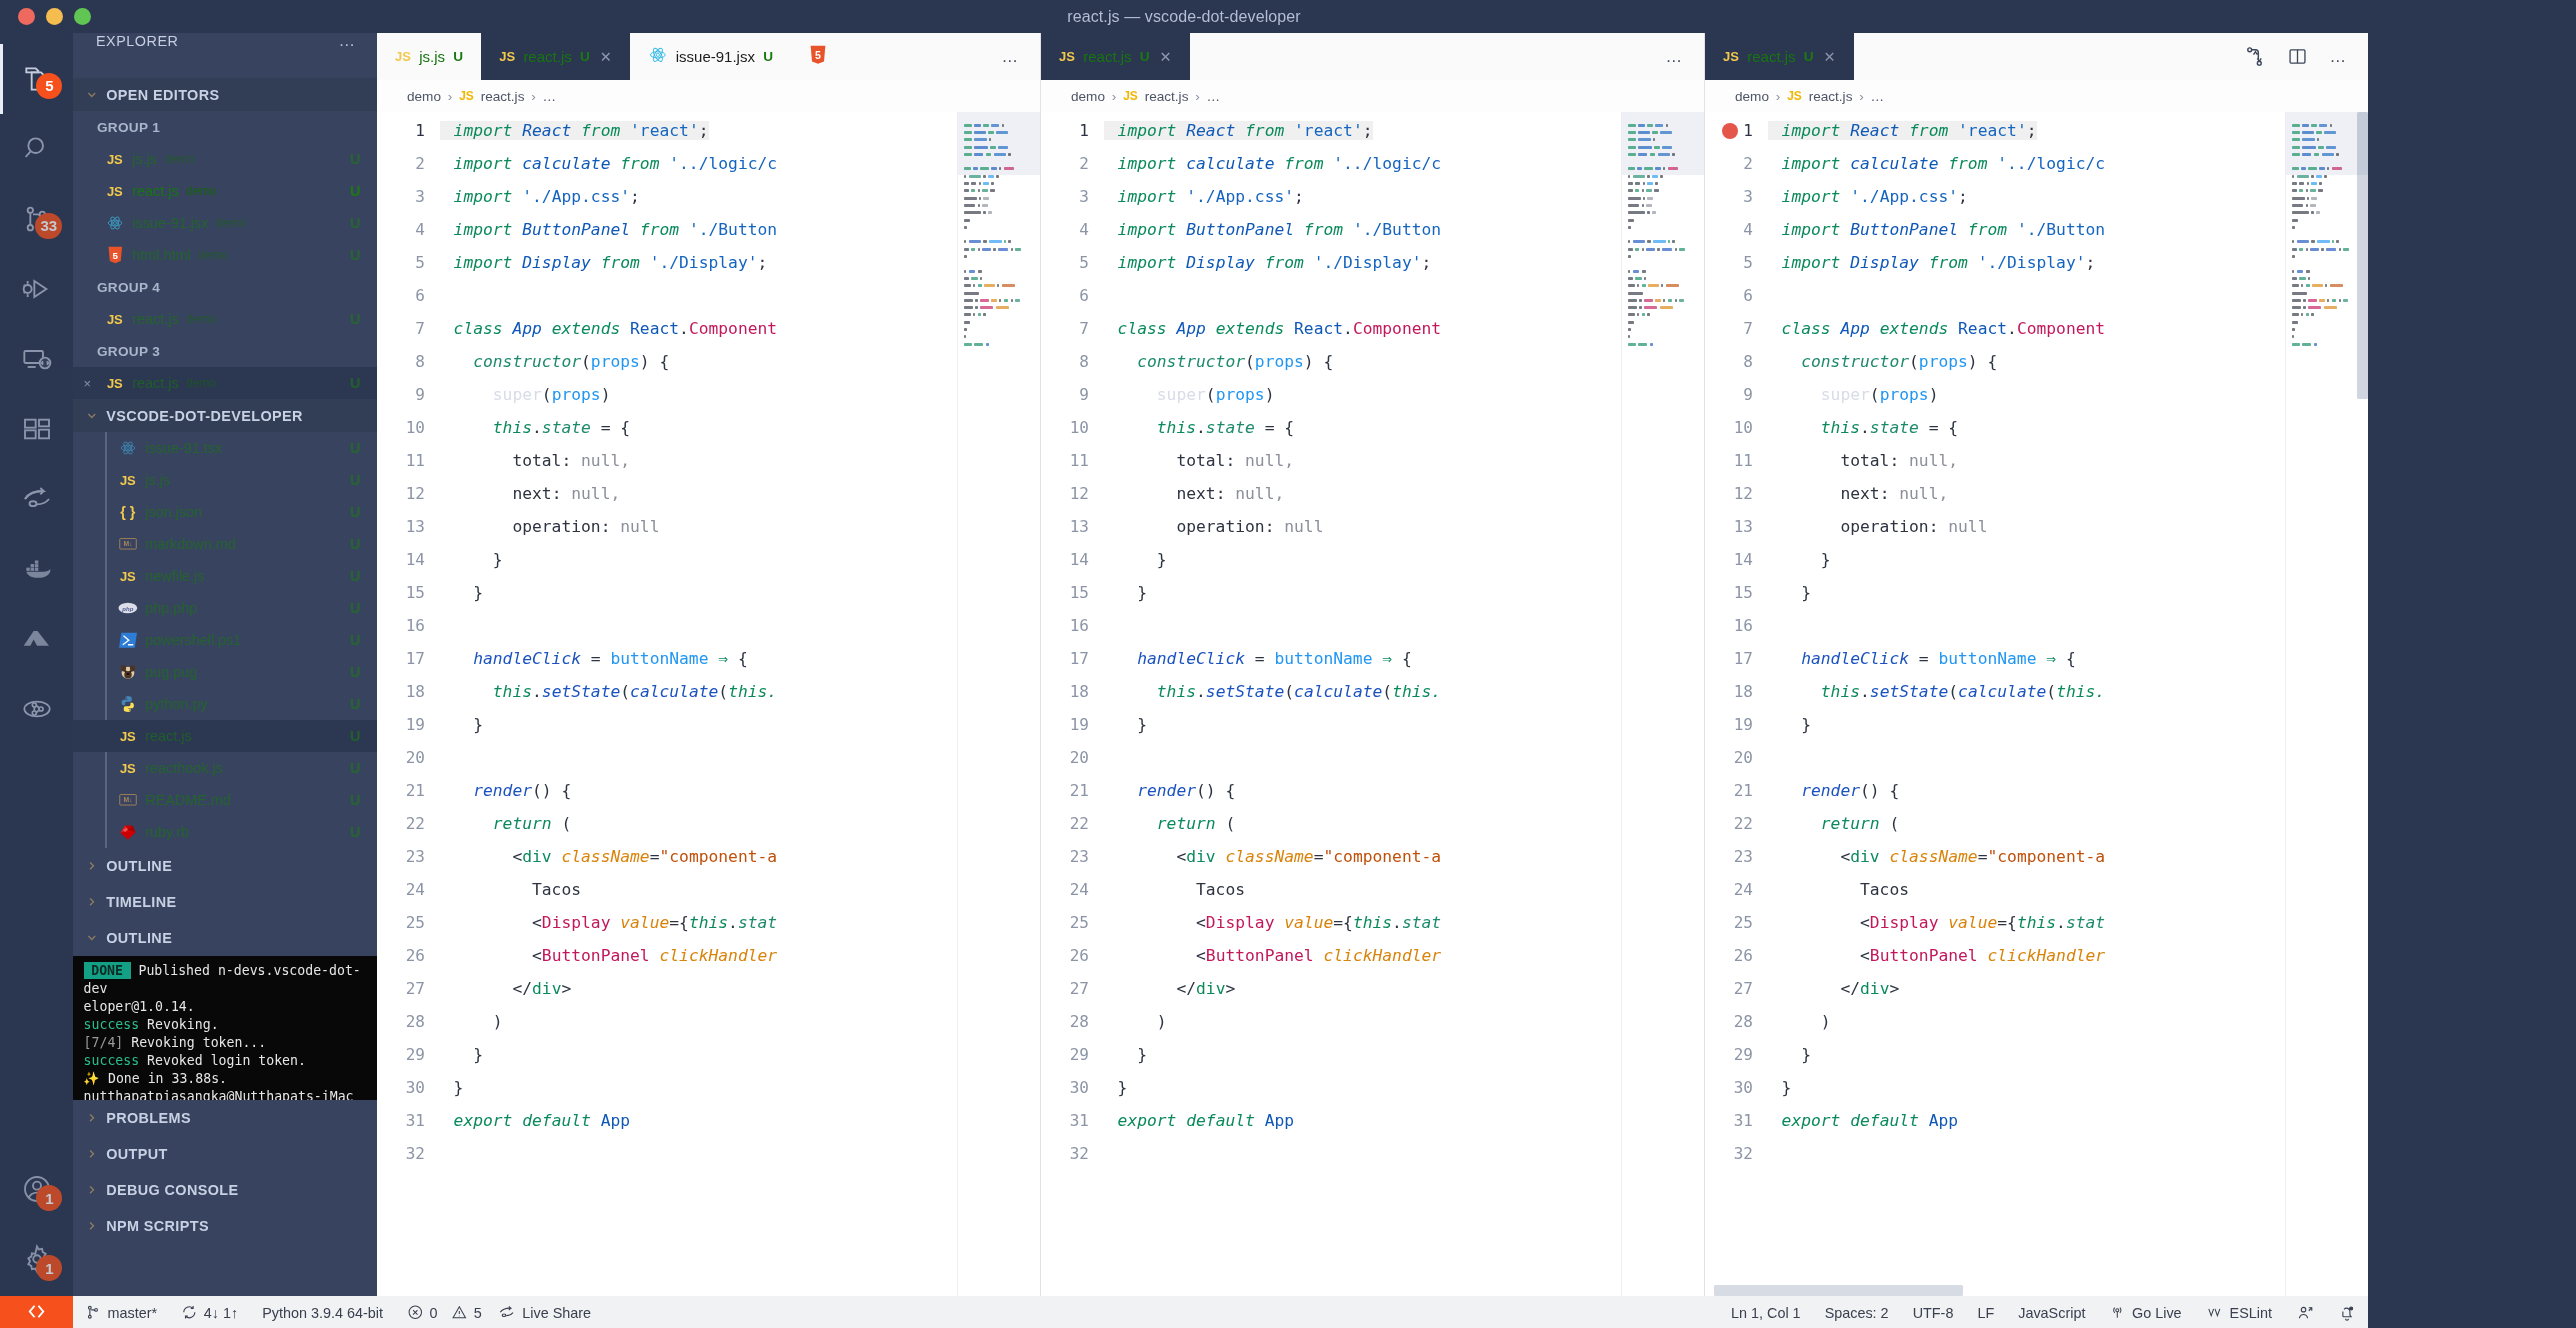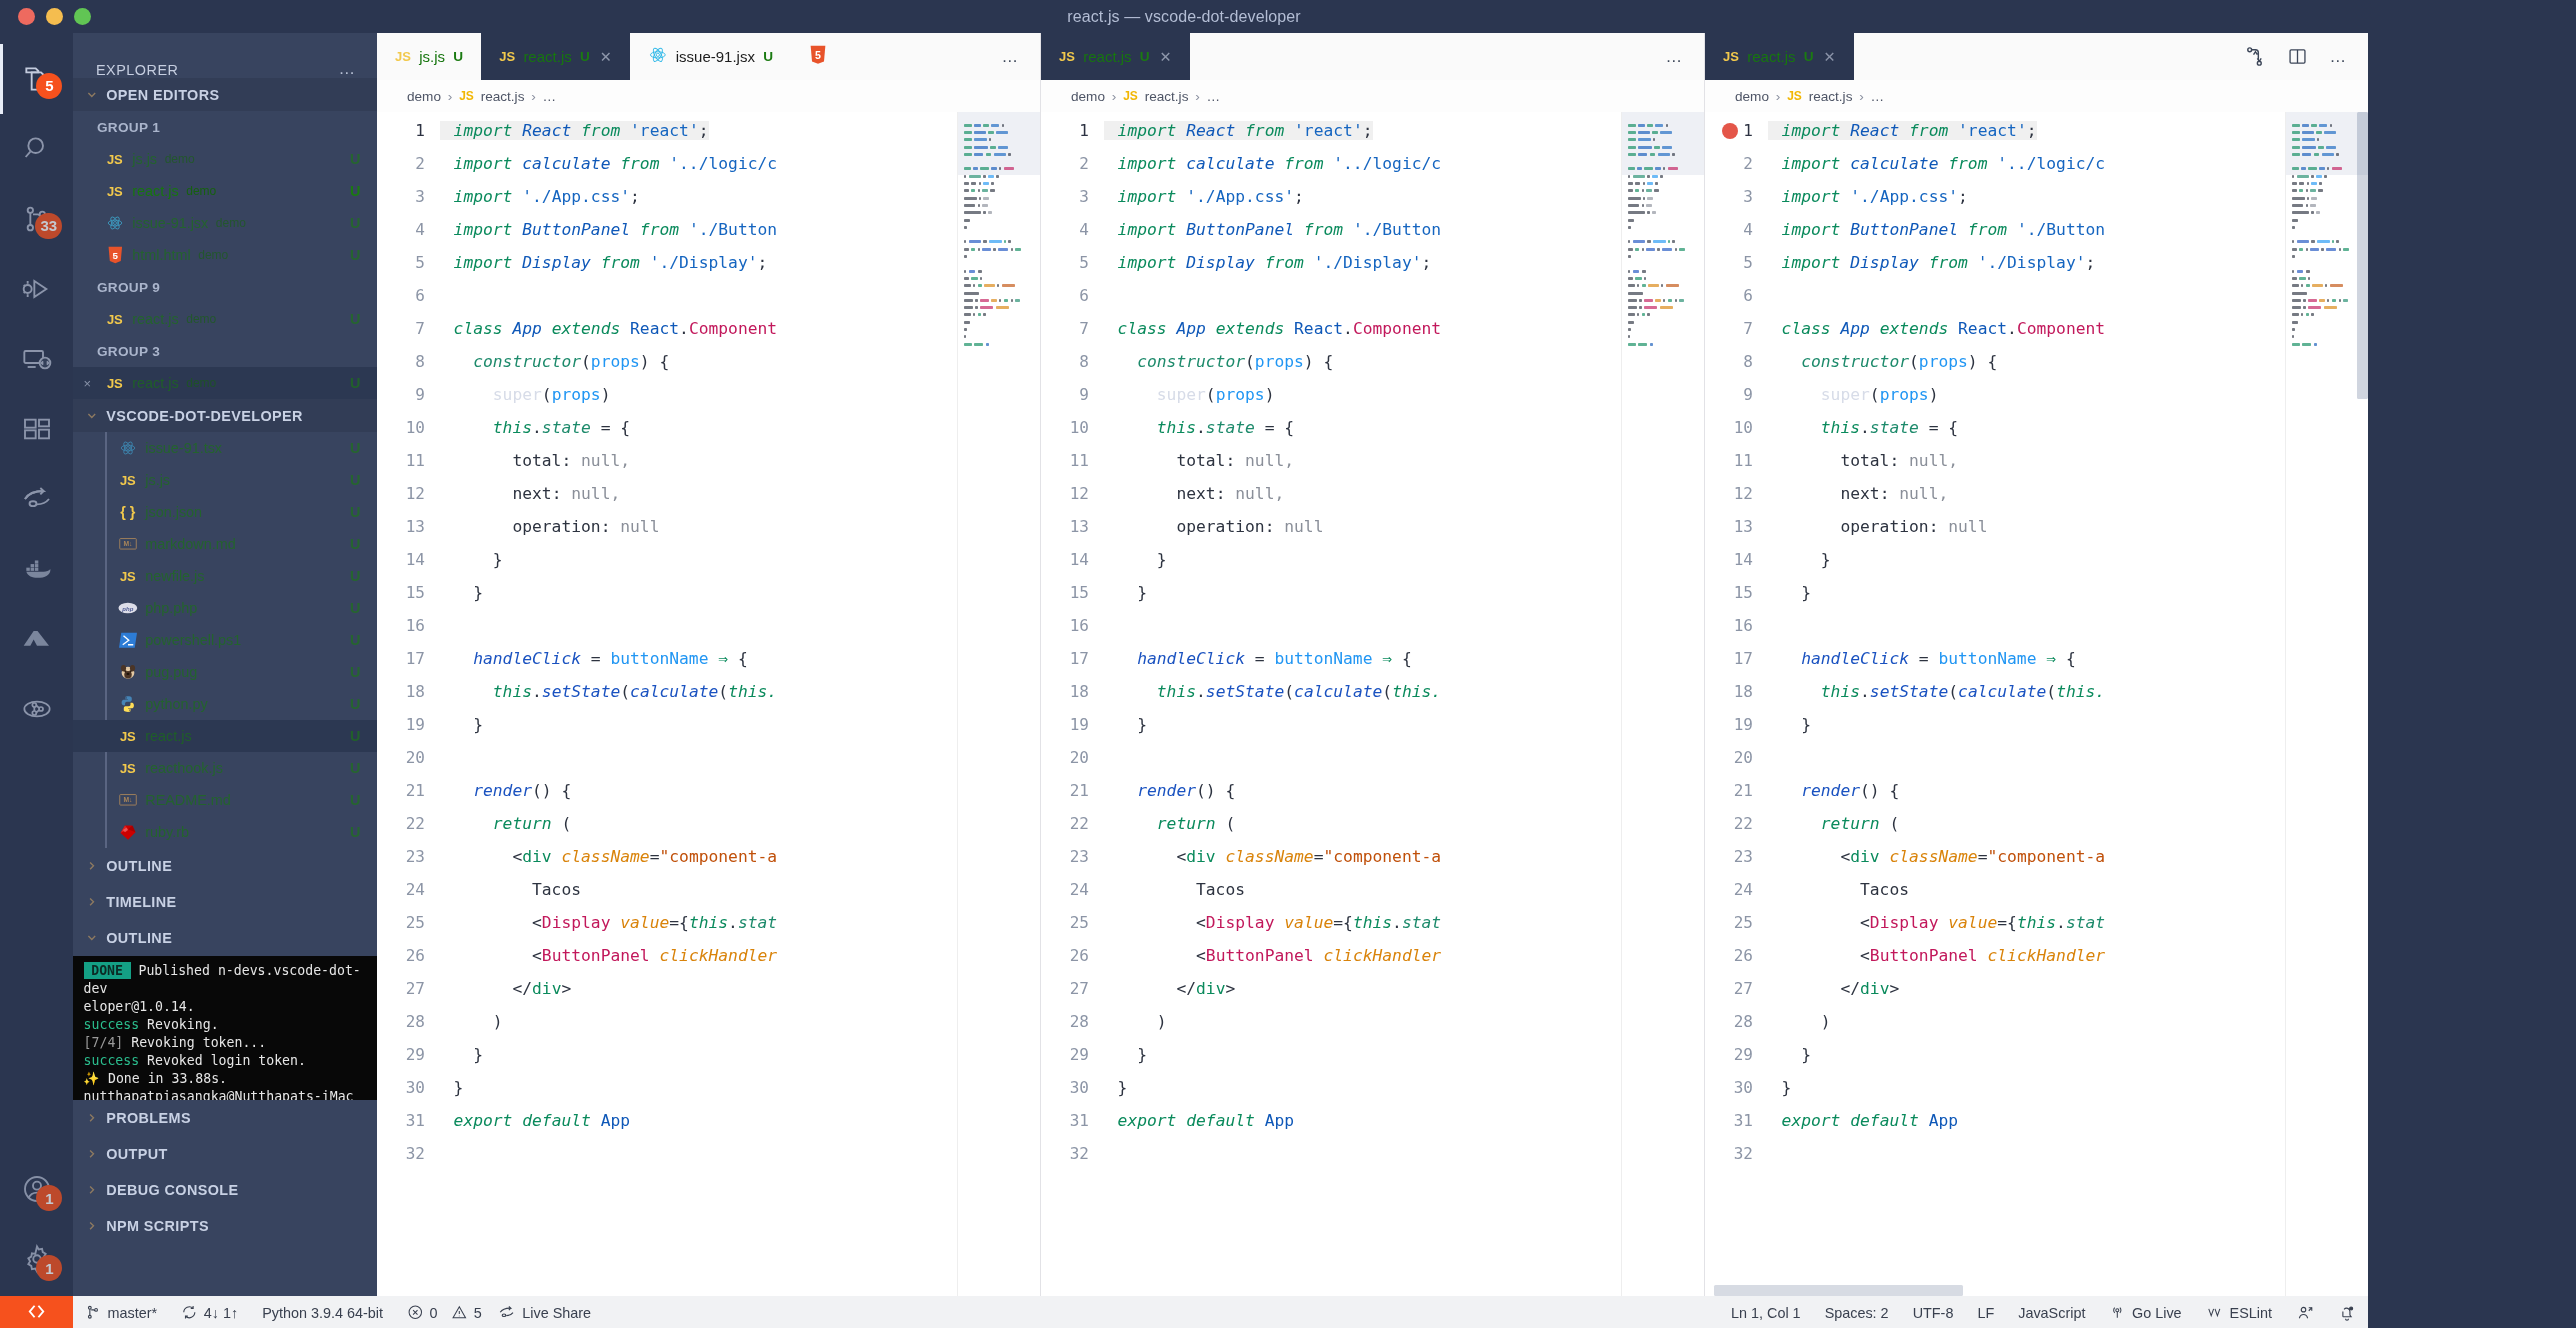--- a/index.html
+++ b/index.html
@@ -48,21 +48,21 @@
     min-width:26px; height:26px; padding:0 5.3px; border-radius:13px;
     background:#f6511d; color:#fff; font-size:15px; font-weight:700;
     display:flex; align-items:center; justify-content:center; line-height:1;
   }
   .act-spacer { flex:1; }
   .act-bottom { padding-bottom:4.5px; }
 
   
   .sidebar { width:304px; flex:0 0 304px; background:#38445f; display:flex; flex-direction:column; min-height:0; }
   .sb-header {
-    height:45px; flex:0 0 45px; display:flex; align-items:flex-end; justify-content:space-between;
+    height:45px; flex:0 0 45px; display:flex; align-items:flex-start; justify-content:space-between;
     padding:0 19.7px 0 23px; background:#38445f;
   }
   .sb-title { font-size:14.4px; letter-spacing:0.5px; color:#c6cee0; }
   .ellipsis { letter-spacing:2.3px; color:#b9c2d6; font-size:16.6px; line-height:1; }
 
   .section-head {
     height:33px; display:flex; align-items:center; gap:7.6px;
     padding-left:12px; font-size:14.4px; font-weight:700; letter-spacing:0.4px; color:#c8d1e4;
     background:#323d56;
   }
@@ -379,21 +379,21 @@
           <svg width="16.6" height="18" viewBox="0 0 22 24" style="font-size:17px">
               <path d="M2 1h18l-1.7 19L11 23l-7.3-3z" fill="#e8532a"></path>
               <text x="11" y="17" font-size="13" font-weight="700" fill="#fff" text-anchor="middle" font-family="Liberation Sans, sans-serif">5</text>
             </svg>
         </span>
         <span class="fname" style="opacity:.62">html.html</span>
         <span class="fdim" style="opacity:.62">demo</span>
         <span class="ustate" style="opacity:.62">U</span>
       </div>
 
-      <div class="group-label">GROUP 9</div>
+      <div class="group-label">GROUP 4</div>
       <div class="row">
         <span class="ficon js-icon">JS</span>
         <span class="fname" style="opacity:.62">react.js</span>
         <span class="fdim" style="opacity:.62">demo</span>
         <span class="ustate" style="opacity:.62">U</span>
       </div>
 
       <div class="group-label">GROUP 3</div>
       <div class="row selected">
         <span class="xclose">×</span>

